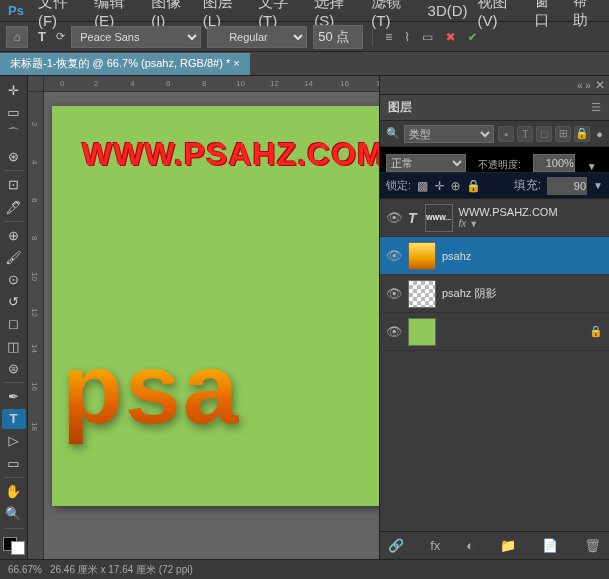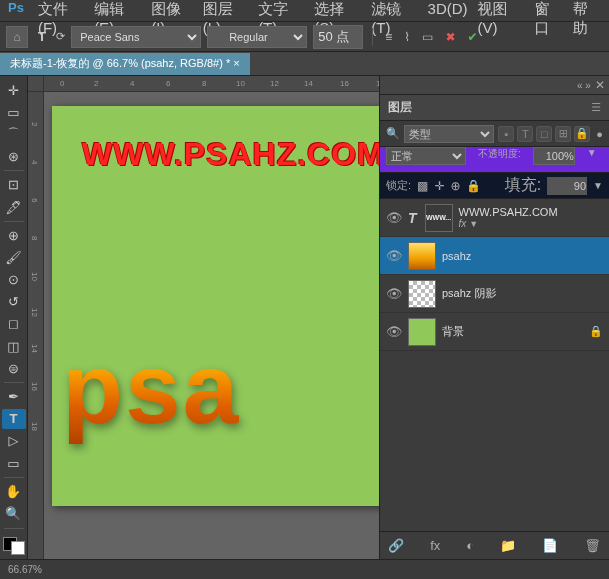--- a/index.html
+++ b/index.html
@@ -11,22 +11,22 @@
       font-size: 12px;
       overflow: hidden;
       position: relative;
     }
 
     
     .menu-bar {
       background: #3c3c3c;
       height: 22px;
       display: flex;
-      align-items: flex-start;
-      padding: 0 8px;
+      align-items: center;
+      padding: 8px 8px;
       gap: 10px;
       border-bottom: 1px solid #222;
     }
     .menu-bar span {
       color: #ccc;
       font-size: 15px;
       cursor: pointer;
     }
     .menu-bar .app-icon {
       color: #4a9fd4;
@@ -333,24 +333,24 @@
       border: 1px solid #555;
       width: 16px;
       height: 16px;
       display: flex;
       align-items: center;
       justify-content: center;
       border-radius: 2px;
     }
 
     .blend-mode-row {
-      background: #6d28d9;
+      background: #000000;
       height: 26px;
       display: flex;
-      align-items: flex-start;
+      align-items: flex-end;
       padding: 0 6px;
       gap: 12px;
       border-bottom: 1px solid #222;
     }
     .blend-select {
       background: #555;
       border: 1px solid #666;
       color: #ccc;
       height: 18px;
       font-size: 11px;
@@ -383,21 +383,21 @@
       color: #aaa;
       font-size: 11px;
     }
     .lock-icon-btn {
       color: #aaa;
       font-size: 12px;
       cursor: pointer;
     }
     .fill-label {
       color: #aaa;
-      font-size: 16px;
+      font-size: 12px;
       margin-left: auto;
     }
     .fill-input {
       background: #555;
       border: 1px solid #555;
       color: #ccc;
       height: 18px;
       font-size: 11px;
       width: 40px;
       text-align: right;
@@ -716,34 +716,32 @@
         <div class="layer-info">
           <span class="layer-name">psahz 阴影</span>
         </div>
       </div>
 
       <div class="layer-item">
         <span class="layer-eye">👁</span>
         <div class="layer-thumbnail">
           <div class="layer-thumb-green"></div>
         </div>
-        <div class="layer-info">
-          <span class="layer-name">背景</span>
-        </div>
         <span class="layer-lock-icon">🔒</span>
       </div>
 
     </div>
 
     <div style="height:28px;background:#3c3c3c;border-top:1px solid #222;display:flex;align-items:center;justify-content:space-between;padding:0 8px;">
       <span style="color:#aaa;font-size:13px;cursor:pointer;">🔗</span>
       <span style="color:#aaa;font-size:13px;cursor:pointer;">fx</span>
       <span style="color:#aaa;font-size:13px;cursor:pointer;">◐</span>
       <span style="color:#aaa;font-size:13px;cursor:pointer;">📁</span>
       <span style="color:#aaa;font-size:13px;cursor:pointer;">📄</span>
       <span style="color:#aaa;font-size:13px;cursor:pointer;">🗑</span>
     </div>
   </div>
 </div>
 
 <div class="status-bar">
   <span>66.67%</span>
+  <span>26.46 厘米 x 17.64 厘米 (72 ppi)</span>
 </div>
 
 </body></html>

